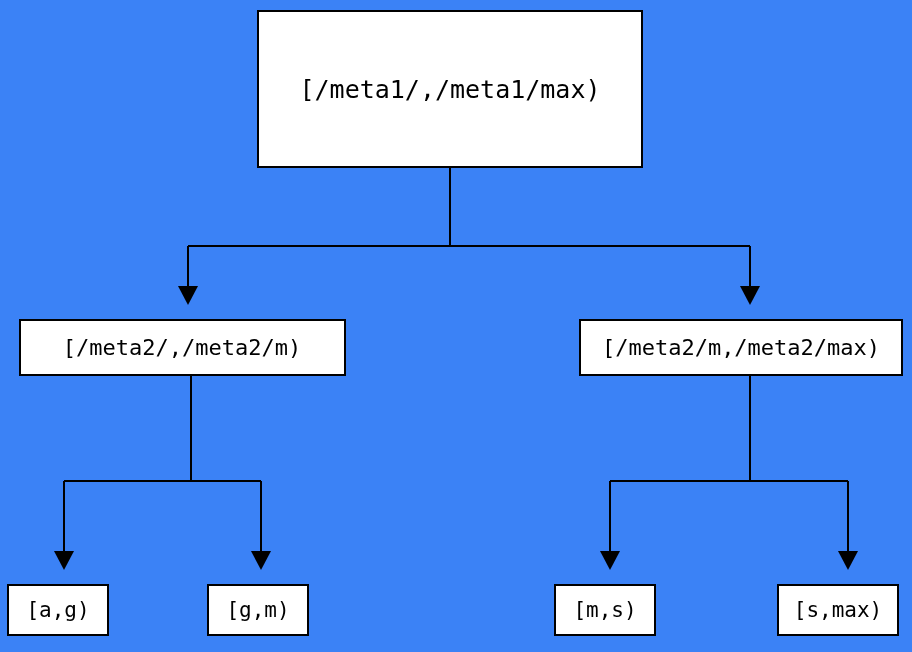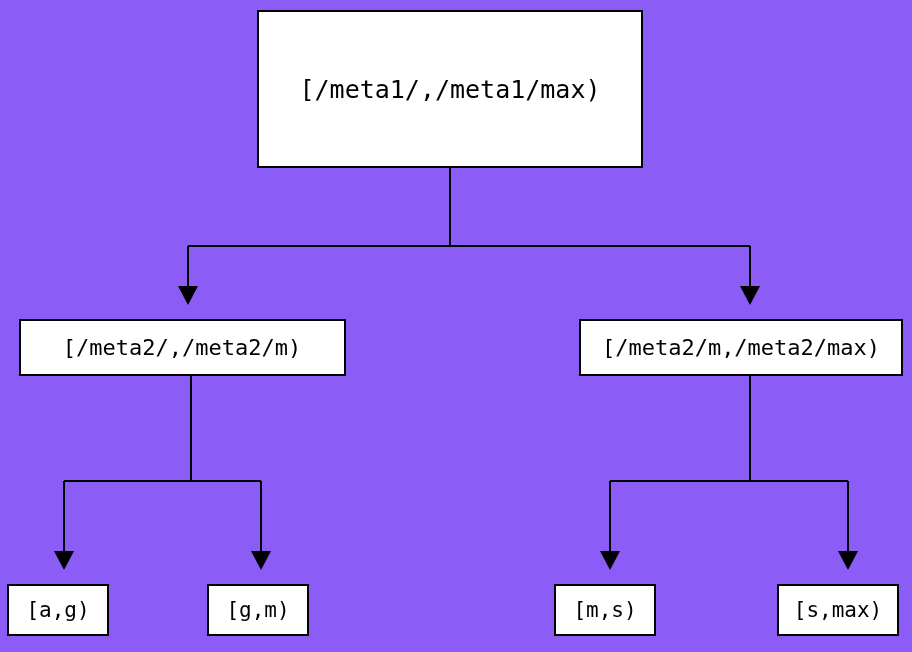--- a/index.html
+++ b/index.html
@@ -11,21 +11,21 @@
   body {
     width: 912px;
     height: 652px;
     font-family: "DejaVu Sans Mono", "Liberation Mono", monospace;
     overflow: hidden;
   }
   #diagram-root {
     position: relative;
     width: 912px;
     height: 652px;
-    background: #8b5cf6;
+    background: #3b82f6;
   }
   svg.tree-canvas {
     display: block;
     width: 912px;
     height: 652px;
   }
   .node-box {
     fill: #ffffff;
     stroke: #000000;
     stroke-width: 2.4;

